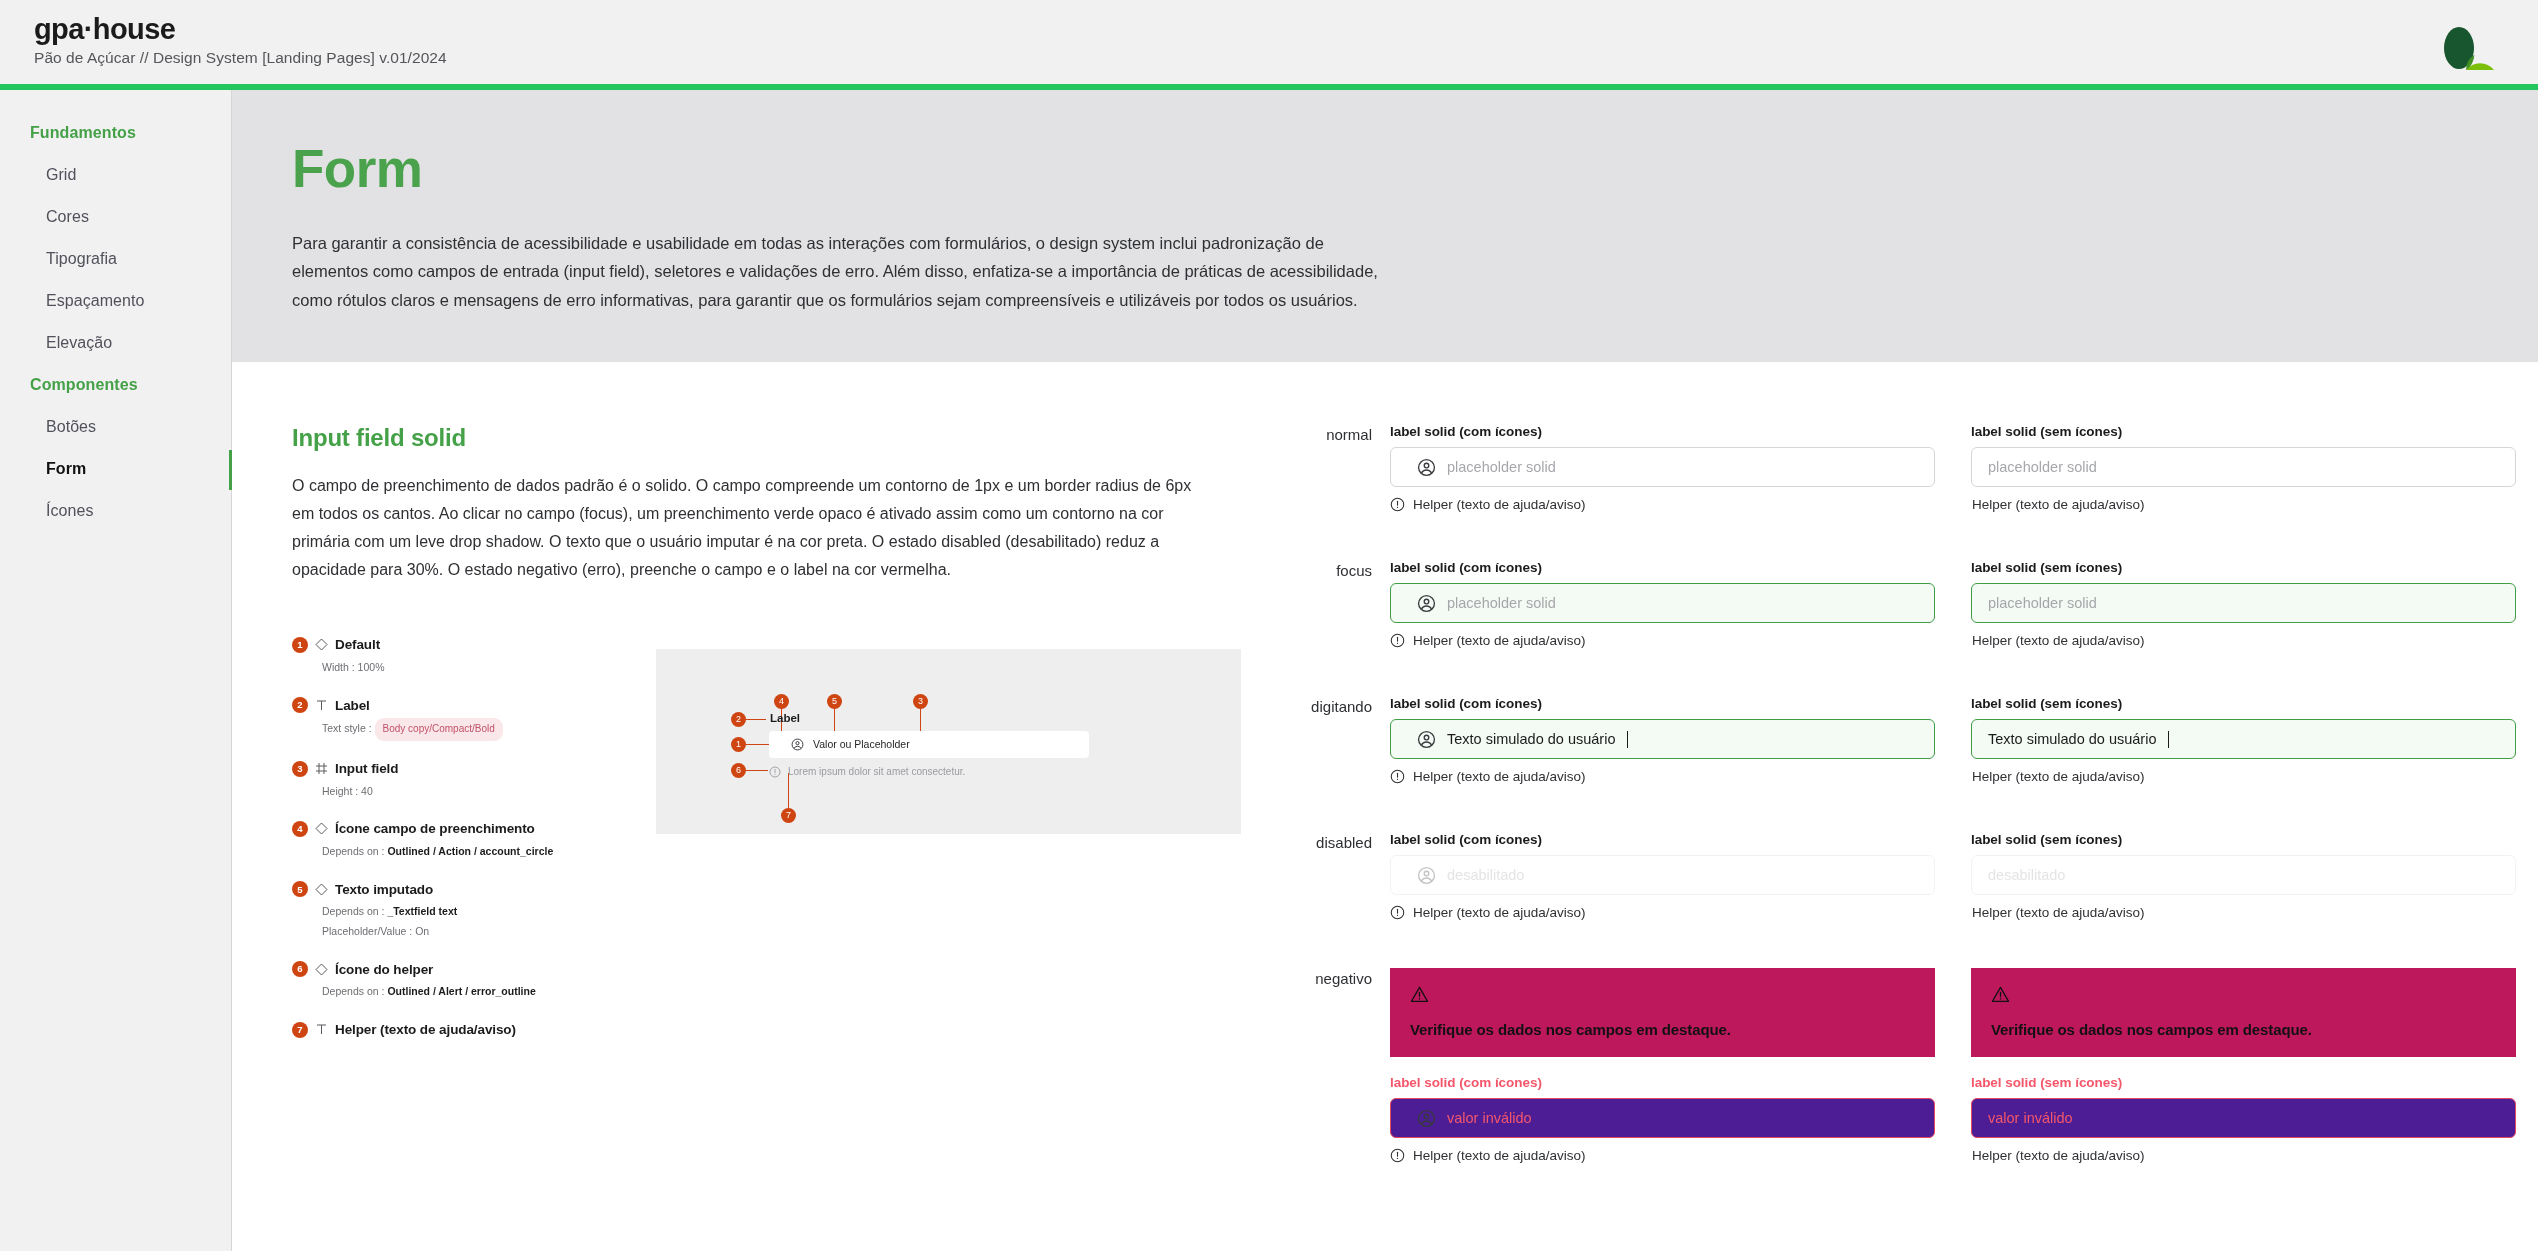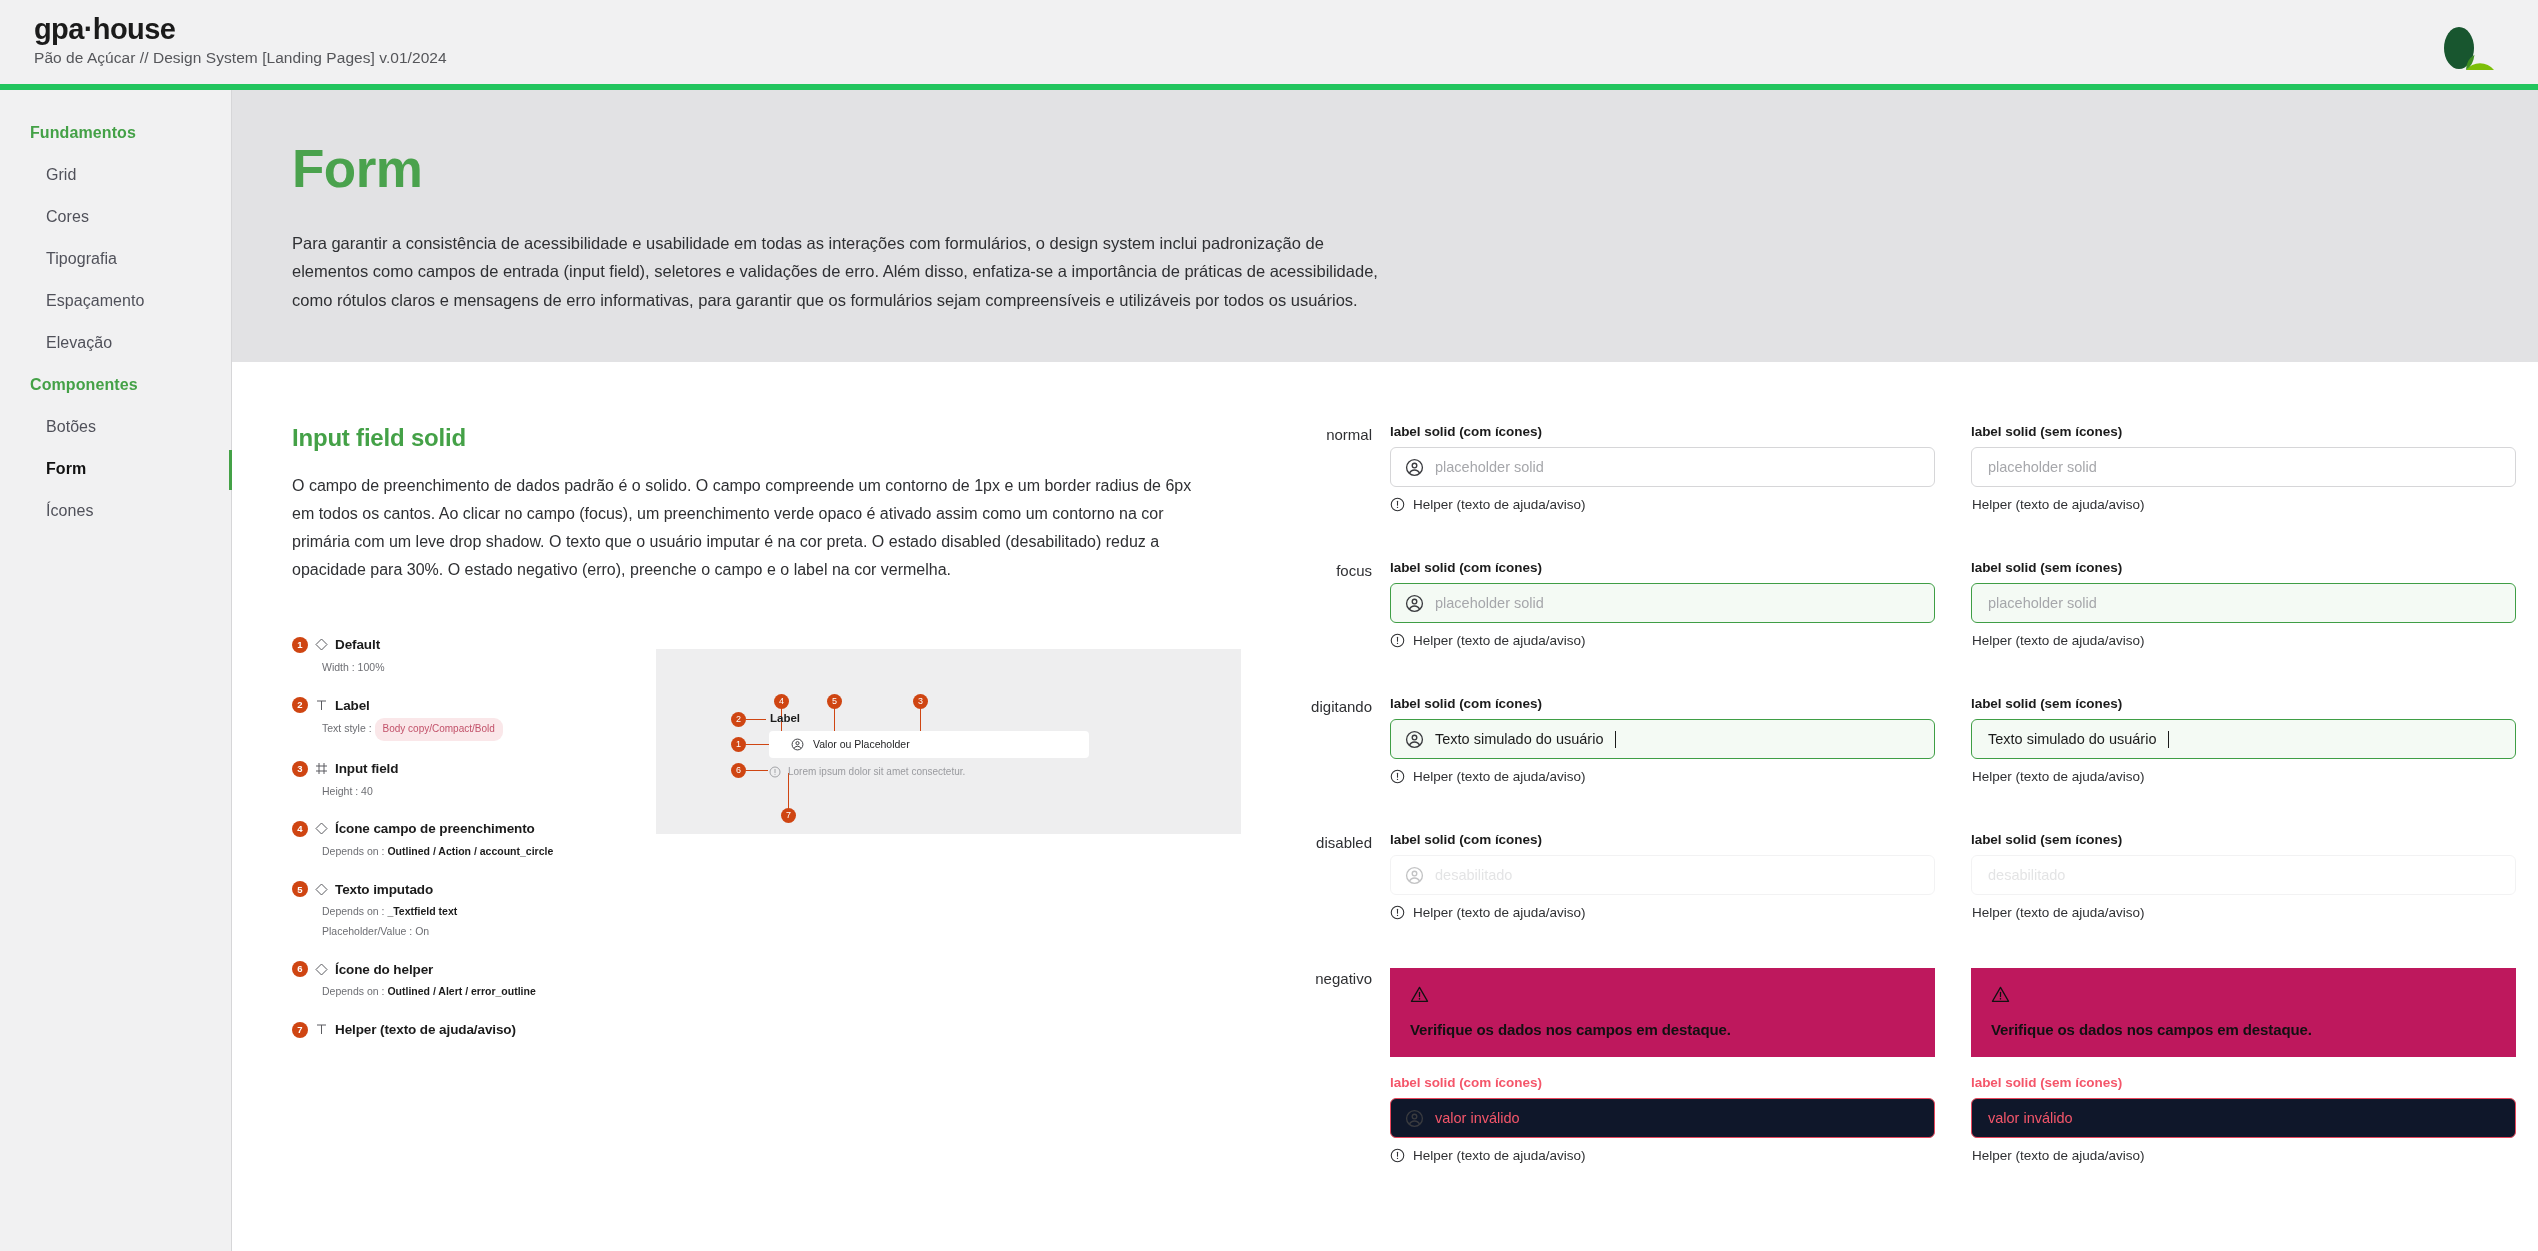--- a/index.html
+++ b/index.html
@@ -229,35 +229,35 @@
   }
   .fld-label.err { color: #f4566a; }
 
   .fld-input {
     height: 40px;
     border: 1px solid #d6d6d8;
     border-radius: 6px;
     background: #fff;
     display: flex;
     align-items: center;
-    padding: 0 14px;
+    padding: 0 26px;
     gap: 11px;
   }
   .fld-input.focus {
     border-color: #3f9e45;
     background: #f4faf4;
   }
   .fld-input.typing {
     border-color: #3f9e45;
     background: #f4faf4;
   }
   .fld-input.disabled { opacity: 0.3; }
   .fld-input.error {
     border-color: #e8475c;
-    background: #0f172a;
+    background: #4c1d95;
   }
   .fld-input.noicon { padding-left: 16px; }
 
   .fld-text { font-size: 14.5px; color: #a6a7ab; }
   .fld-text.value { color: #1b1b1b; }
   .fld-text.err { color: #f4566a; }
 
   .caret {
     display: inline-block;
     width: 1px; height: 17px;

